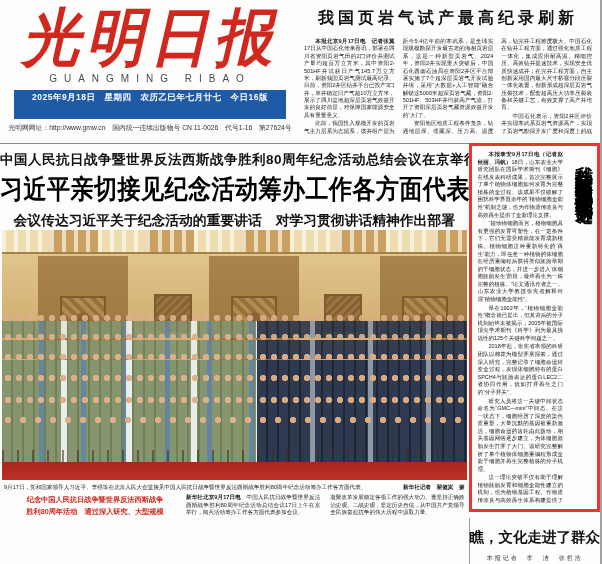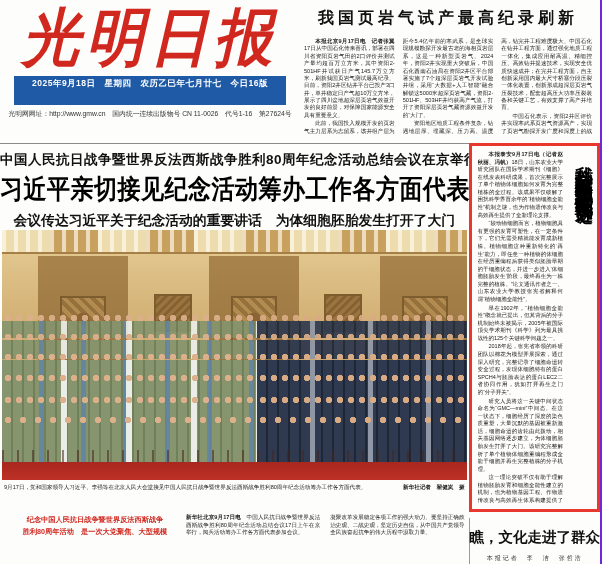--- a/index.html
+++ b/index.html
@@ -1,21 +1,21 @@
 <!DOCTYPE html>
 <html style="--brand-red: #d0281f; --date-blue: #1e5aa5; --box-red: #e8372c; --carpet-red: #c8372c;"><head>
 <meta charset="utf-8">
 <style>
   * { margin:0; padding:0; box-sizing:border-box; }
   html,body { background:#e9e9e9; }
   body { font-family:"Liberation Sans", sans-serif; }
   .page{
     position:relative; width:602px; height:564px; margin:0 auto;
     background:#fdfdfc; overflow:hidden; color:#1a1a1a;
-    border-right:2px solid #6d28d9;
+    border-right:2px solid #a3a3a3;
   }
   
   .topbar{ display:flex; height:143px; }
   .masthead{ width:300px; padding-top:6px; text-align:center; }
   .calligraphy{
     font-family:"Liberation Serif", serif;
     font-size:58px; line-height:64px; font-weight:900; font-style:italic;
     color:var(--brand-red,#d0281f); letter-spacing:6px;
     transform:scaleY(1.08); white-space:nowrap;
   }
@@ -122,21 +122,21 @@
     background:repeating-linear-gradient(90deg, rgba(70,36,28,.55) 0 2px, transparent 2px 15px);
   }
   .carpet{
     position:absolute; bottom:0; left:0; right:0; height:40px; z-index:1;
     background:linear-gradient(180deg,var(--carpet-red,#c8372c),#a8271e 55%,#bd3127);
   }
   
   .caption{ display:flex; gap:6px; margin:4px 4px 0; font-size:5.6px; color:#222; }
   .caption .cap-text{ flex:1; }
   .caption .credit{ white-space:nowrap; font-weight:bold; }
-  .bottomstrip{ display:flex; margin-top:22px; padding:0 4px; }
+  .bottomstrip{ display:flex; margin-top:2px; padding:0 4px; }
   .rednote{
     width:182px; color:var(--brand-red,#d0281f); font-weight:bold; font-size:7.2px;
     line-height:1.6; text-align:center;
   }
   .xinhua{ flex:1; display:flex; gap:10px; font-size:5.6px; line-height:1.35; text-align:justify; color:#222; }
   .xinhua .xcol{ flex:1; overflow:hidden; height:26px; }
   
   .rightcol{ flex:1; display:flex; flex-direction:column;border-radius:13px; }
   .redbox{
     height:369px; border:3px solid var(--box-red,#e8372c); background:#fffdfb;
@@ -161,40 +161,41 @@
   .culture .byline{ margin-top:7px; font-size:6px; color:#333; letter-spacing:2px; }
 </style>
 </head>
 <body>
 
 <div class="page">
 
   <div class="topbar">
     <div class="masthead">
       <div class="calligraphy">光明日报</div>
+      <div class="romanized">GUANGMING RIBAO</div>
       <div class="datebar">2025年9月18日　星期四　农历乙巳年七月廿七　今日16版</div>
       <div class="pubinfo">光明网网址：http://www.gmw.cn　国内统一连续出版物号 CN 11-0026　代号1-16　第27624号</div>
     </div>
     <div class="topstory">
       <h2 class="topstory-headline">我国页岩气试产最高纪录刷新</h2>
       <div class="topstory-body">
         <p><span class="lead-in">本报北京9月17日电　记者张翼</span><span>17日从中国石化传来喜讯，部署在四川省资阳页岩气田的2口评价井测试产量均超百万立方米，其中资阳2-501HF井试获日产气145.7万立方米，刷新我国页岩气测试最高纪录。目前，资阳2井区钻井平台已投产3口井，单井稳定日产气超10万立方米，展示了四川盆地超深层页岩气效益开发的良好前景，对保障国家能源安全具有重要意义。</span></p>
         <p>此前，我国投入规模开发的页岩气主力层系为志留系，该井组产层为距今5.4亿年前的寒武系，是全球实现规模勘探开发最古老的海相页岩层系，这是一种新型页岩气。2024年，资阳2井实现重大突破后，中国石化西南石油局在资阳2井区平台部署实施了7个超深层页岩气开发试验井组，采用“大数据+人工智能”融合解锁这5000米超深页岩气藏，资阳2-501HF、503HF井均获高产气流，打开了资阳深层页岩气藏资源效益开发的“大门”。</p>
         <p>资阳地区地质工程条件复杂，钻遇地层厚、埋藏深、压力高、温度高，钻完井工程难度极大。中国石化在钻井工程方面，通过强化地质工程一体化，集成应用耐高温、精细控压、高效钻井提速技术，实现安全优质快速成井；在完井工程方面，自主创新采用国内最大尺寸桥塞分段压裂一体化装置，创新形成超深层页岩气压裂技术，配套超高压大功率压裂装备和关键工艺，有效支撑了高产井培育。</p>
         <p>中国石化表示，资阳2井区评价井实现寒武系页岩气资源高产，实现了页岩气勘探开发广度和深度上的战略突破，证实了寒武系页岩气具备规模增储上产潜力，为我国页岩气高效勘探开发以及新领域、新层系和新类型拓展提供了有力支撑。</p>
       </div>
     </div>
   </div>
 
   <div class="mainarea">
 
     <section class="mainstory">
       <div class="kicker">中国人民抗日战争暨世界反法西斯战争胜利80周年纪念活动总结会议在京举行</div>
       <h1 class="mainheadline">习近平亲切接见纪念活动筹办工作各方面代表</h1>
-      <div class="subheadline">会议传达习近平关于纪念活动的重要讲话　为体细胞胚胎发生打开了大门</div>
+      <div class="subheadline">会议传达习近平关于纪念活动的重要讲话　对学习贯彻讲话精神作出部署</div>
 
       <div class="photo">
         <div class="frieze"></div>
         <div class="door" style="left:36px">
             <div class="medallion"></div>
           </div>
         <div class="door" style="left:207px">
             <div class="medallion"></div>
           </div>
         <div class="door" style="left:378px">
@@ -230,21 +231,21 @@
       </div>
 
       <div class="caption">
         <span class="cap-text">9月17日，党和国家领导人习近平、李强等在北京人民大会堂接见中国人民抗日战争暨世界反法西斯战争胜利80周年纪念活动筹办工作各方面代表。</span>
         <span class="credit">新华社记者　翟健岚　摄</span>
       </div>
 
       <div class="bottomstrip">
         <div class="rednote">
           <div>纪念中国人民抗日战争暨世界反法西斯战争</div>
-          <div>胜利80周年活动　是一次大党聚焦、大型规模</div>
+          <div>胜利80周年活动　通过深入研究、大型规模</div>
         </div>
         <div class="xinhua">
           <div class="xcol"><span class="lead-in">新华社北京9月17日电</span><span>　中国人民抗日战争暨世界反法西斯战争胜利80周年纪念活动总结会议17日上午在京举行，阅兵活动筹办工作各方面代表参加会议。</span></div>
           <div class="xcol">凝聚改革发展稳定各项工作的强大动力。要坚持正确政治史观、二战史观，坚定历史自信，从中国共产党领导全民族奋起抗争的伟大历程中汲取力量。</div>
         </div>
       </div>
     </section>
 
     <aside class="rightcol">
       <div class="redbox">

